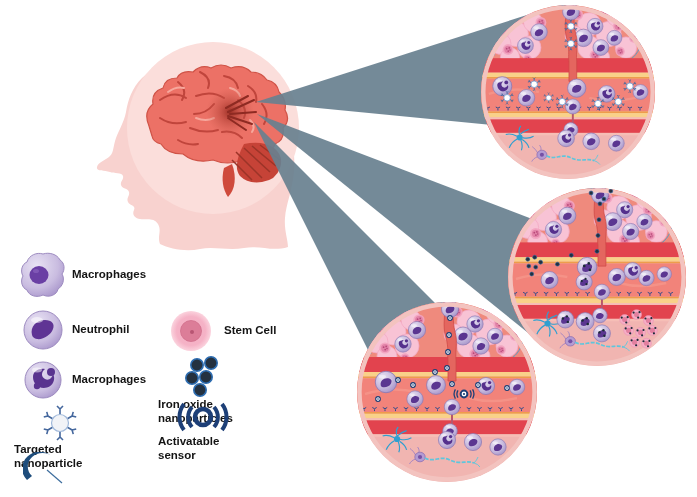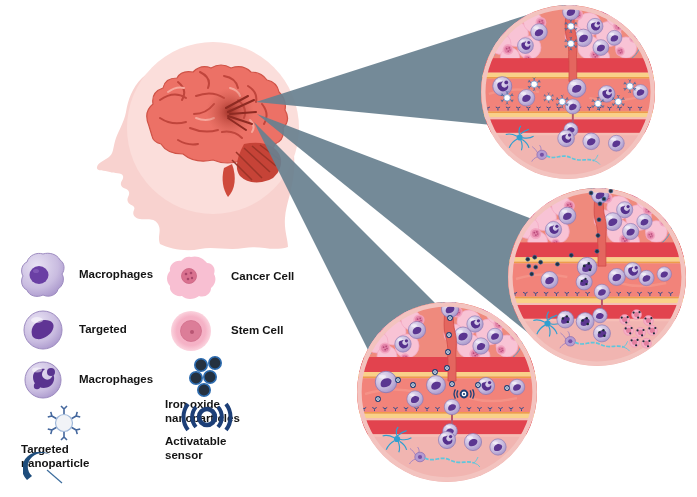--- a/index.html
+++ b/index.html
@@ -4,21 +4,21 @@
 <style>
   html,body{margin:0;padding:0;background:#ffffff;}
   .stage{position:relative;width:697px;height:497px;background:#ffffff;overflow:hidden;
          font-family:"Liberation Sans",sans-serif;}
   .scene{position:absolute;left:0;top:0;}
   .legend{position:absolute;left:0;top:0;width:330px;height:497px;}
   .lrow{position:absolute;display:flex;align-items:center;}
   .ibox{display:flex;align-items:center;justify-content:center;flex:0 0 auto;}
   .ibox.l{width:58px;}
   .ibox.r{width:66px;}
-  .lbl{font-size:11.5px;font-weight:700;color:#141414;line-height:1.2;margin-left:7px;
+  .lbl{font-size:11.5px;font-weight:700;color:#141414;line-height:1.2;margin-left:0;
        width:92px;letter-spacing:0;}
   .lbl.r{width:90px;}
 </style>
 </head>
 <body>
 
 <div class="stage">
 
 <svg class="scene" width="697" height="497" viewBox="0 0 697 497">
   <defs>
@@ -357,21 +357,21 @@
   </div>
 
   <div class="lrow" style="left:14px;top:307px;height:46px;">
     <span class="ibox l">
       <svg width="42" height="42" viewBox="0 0 42 42">
         <circle cx="21" cy="21" r="19" fill="url(#gCellL)" stroke="#9d8bc0" stroke-width="1"></circle>
         <path d="M10,26 C8,18 14,11 23,11 C30,11 33,15 31,20 C29,26 21,31 15,30 C12,29.5 10.6,28 10,26 Z" fill="#5f3494"></path>
         <ellipse cx="15" cy="11" rx="6" ry="3" fill="#ffffff" opacity="0.5"></ellipse>
       </svg>
     </span>
-    <span class="lbl">Targeted</span>
+    <span class="lbl">Neutrophil</span>
   </div>
 
   <div class="lrow" style="left:14px;top:359px;height:42px;">
     <span class="ibox l">
       <svg width="40" height="40" viewBox="0 0 40 40">
         <circle cx="20" cy="20" r="18" fill="url(#gCellL)" stroke="#9d8bc0" stroke-width="1"></circle>
         <path d="M10,17 C10,11 16,8 22,9 C18,12 18,17 22,19 C26,21 29,18 30,14 C33,19 30,26 24,27.5 C16,29.5 10,24 10,17 Z" fill="#59338f"></path>
         <circle cx="28" cy="12" r="4" fill="#59338f"></circle>
         <circle cx="14" cy="26" r="3.2" fill="#59338f"></circle>
         <ellipse cx="14" cy="10" rx="5" ry="2.4" fill="#ffffff" opacity="0.5"></ellipse>
@@ -411,33 +411,20 @@
 
   <div class="lrow" style="left:14px;top:447px;height:44px;">
     <span class="ibox l">
       <svg width="40" height="34" viewBox="0 0 40 34">
         <path d="M4,28 A16,15 0 0 1 30,5 A12,11 0 0 0 9,24 Z" fill="#1e4d7c"></path>
         <path d="M24,18 L39,31" stroke="#3e6e9e" stroke-width="1.2"></path>
       </svg>
     </span>
   </div>
 
-  <div class="lrow" style="left:158px;top:253px;height:48px;">
-    <span class="ibox r">
-      <svg width="52" height="46" viewBox="0 0 52 46">
-        <path d="M26,3 C33,1 39,5 42,9 C48,9 51,15 49,20 C52,25 50,31 46,34 C46,40 40,44 34,42 C29,46 21,46 17,42 C10,43 4,38 5,32 C1,28 1,21 5,17 C4,11 10,6 16,7 C19,3 23,2 26,3 Z" fill="#f8bfd2"></path>
-        <circle cx="24" cy="22" r="7.5" fill="#d9718f" stroke="#cc6483" stroke-width="0.8"></circle>
-        <circle cx="21" cy="20" r="1.3" fill="#a8456a"></circle>
-            <circle cx="26" cy="19" r="1.3" fill="#a8456a"></circle>
-        <circle cx="23" cy="25" r="1.3" fill="#a8456a"></circle>
-            <circle cx="27" cy="24" r="1.2" fill="#a8456a"></circle>
-      </svg>
-    </span>
-    <span class="lbl r">Cancer Cell</span>
-  </div>
 
   <div class="lrow" style="left:158px;top:309px;height:44px;justify-content:flex-end;">
     <span class="ibox r">
       <svg width="44" height="44" viewBox="0 0 44 44">
         <circle cx="22" cy="22" r="20" fill="url(#gStem)"></circle>
         <circle cx="22" cy="22" r="10.5" fill="#dc7d98" stroke="#d06f8c" stroke-width="0.8"></circle>
         <circle cx="23" cy="23" r="2" fill="#b85573"></circle>
       </svg>
     </span>
     <span class="lbl r">Stem Cell</span>

